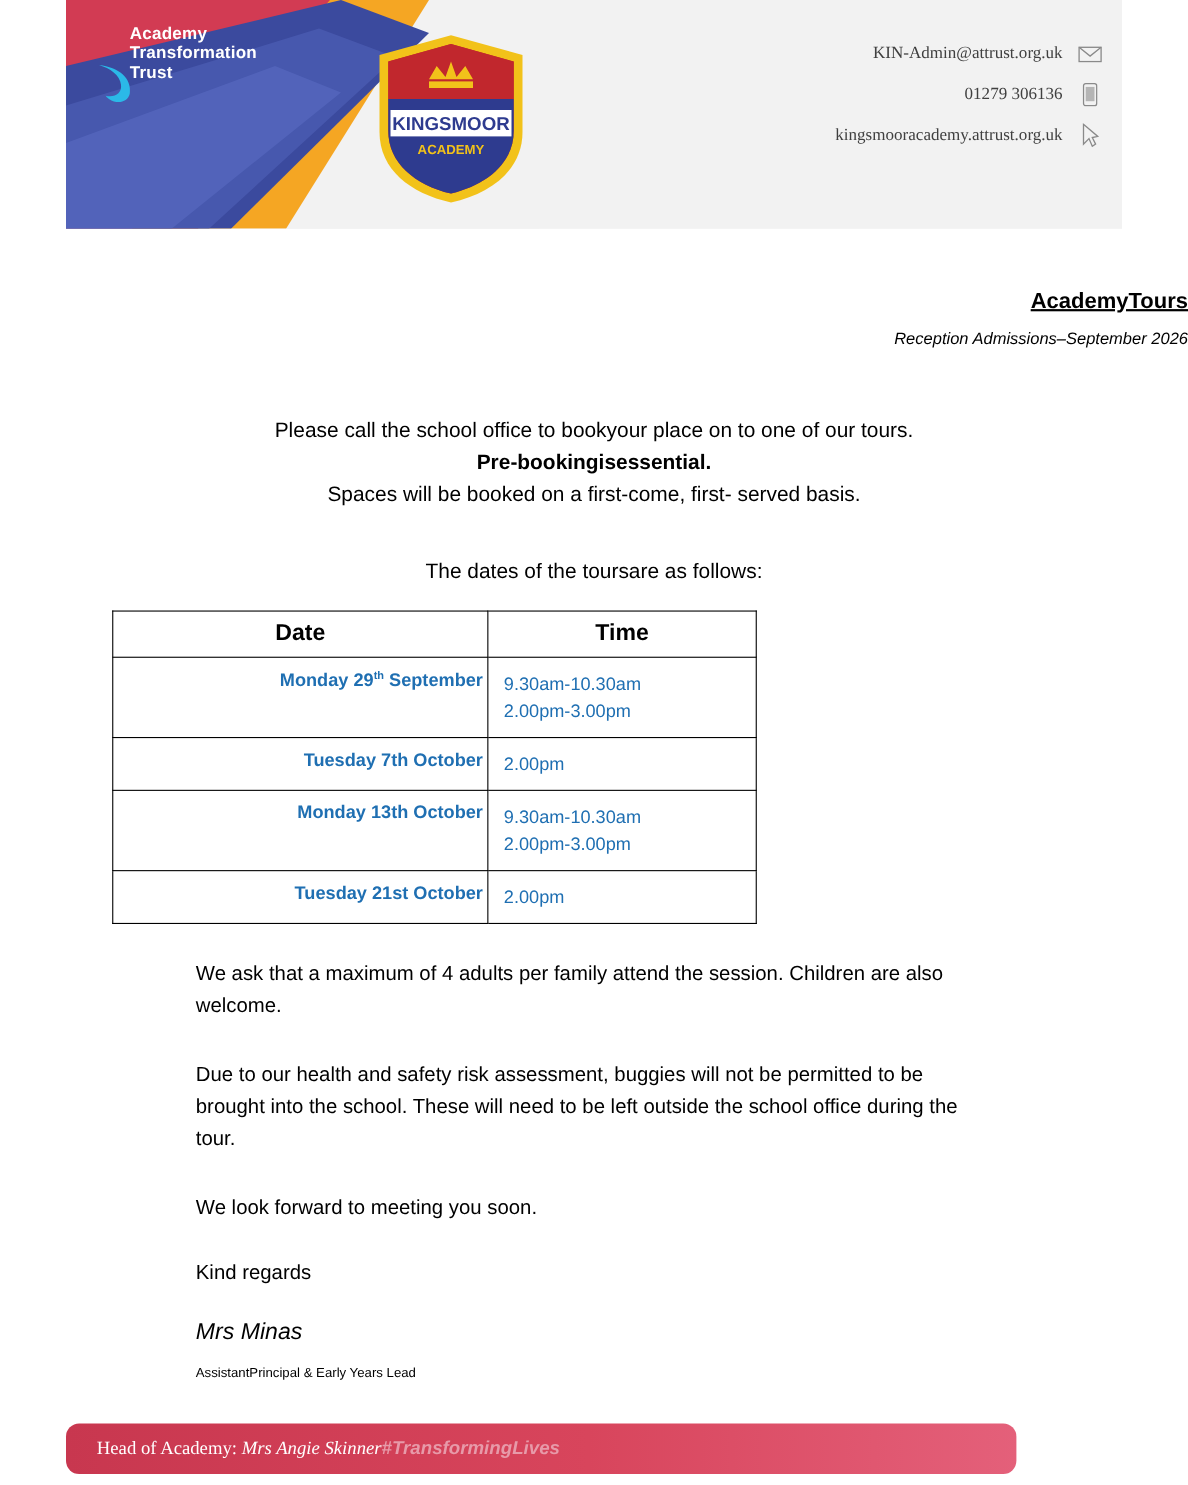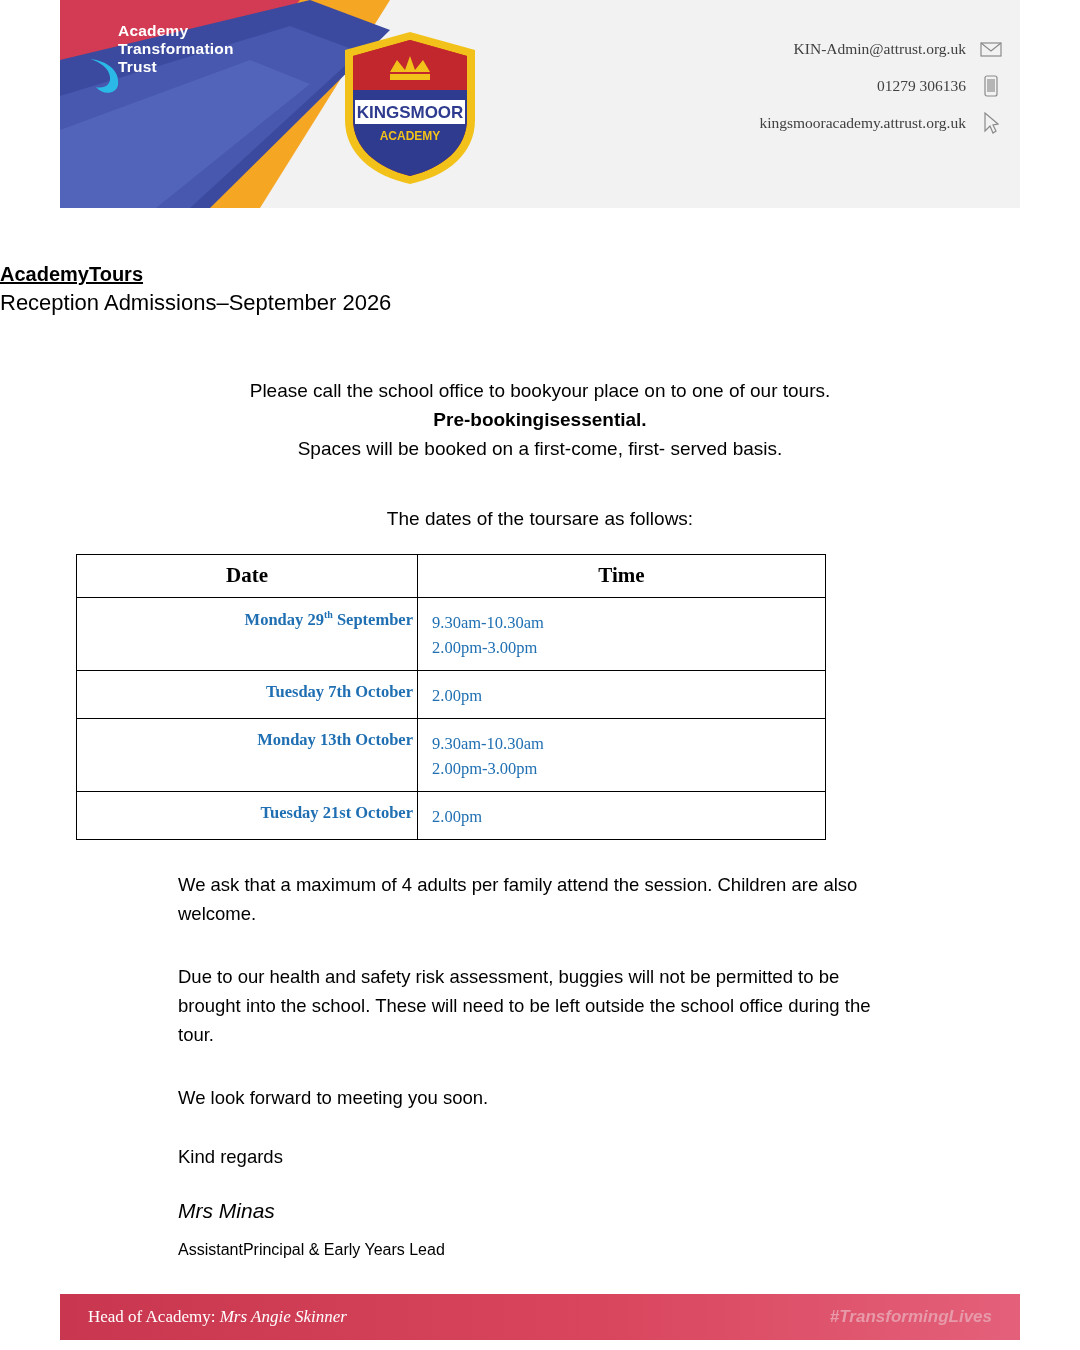--- a/index.html
+++ b/index.html
@@ -88,55 +88,55 @@
   }
 
   
   .doc {
     position: absolute;
     left: 0;
     top: 208px;
     width: 1080px;
   }
   .title-block {
-    text-align: left;
+    text-align: right;
     margin-top: 55px;
     font-size: 19.5px;
   }
   .title-main {
     font-weight: bold;
     text-decoration: underline;
     font-size: 20px;
   }
   .title-sub {
-    margin-top: 4px;
-    font-size: 22px;
+    margin-top: 14px;
+    font-size: 15px;
+    font-style: italic;
   }
 
   .intro {
     text-align: center;
     margin-top: 60px;
     font-size: 19px;
     line-height: 29px;
   }
   .intro .bold { font-weight: bold; }
 
   .dates-line {
     text-align: center;
     margin-top: 45px;
     font-size: 19px;
   }
 
   
   table.tours {
     border-collapse: collapse;
-    margin: 24px 0 0 76px;
-    width: 750px;
+    margin: 24px 0 0 102px;
+    width: 586px;
     table-layout: fixed;
-    font-family: Liberation Serif, serif;
   }
   table.tours th, table.tours td {
     border: 1px solid #000000;
     vertical-align: top;
   }
   table.tours th {
     font-size: 21px;
     font-weight: bold;
     padding: 8px 0 9px 0;
     text-align: center;
@@ -165,37 +165,38 @@
   }
   .para.gap { margin-top: 34px; }
   .kind { }
   .signature {
     margin: 28px 178px 0 178px;
     font-style: italic;
     font-size: 21px;
   }
   .role {
     margin: 18px 178px 0 178px;
-    font-size: 16px;
+    font-size: 12px;
   }
 
   
   .footer {
     position: absolute;
     left: 60px;
     bottom: 10px;
-    width: 960px;
+    width: 864px;
     height: 46px;
     background: linear-gradient(90deg,#c8374f 0%, #d8455c 55%, #e4607a 100%);
     color: #ffffff;
     display: flex;
     align-items: center;
-    justify-content: space-between;
+    justify-content: flex-start;
     padding: 0 28px;
     box-sizing: border-box;
+    border-radius: 12px;
   }
   .footer-left { font-family: "Liberation Serif", serif; font-size: 17px; }
   .footer-left .italic { font-style: italic; }
   .footer-right {
     font-style: italic;
     font-weight: bold;
     font-size: 17px;
     color: #e79aa9;
   }
 </style>

